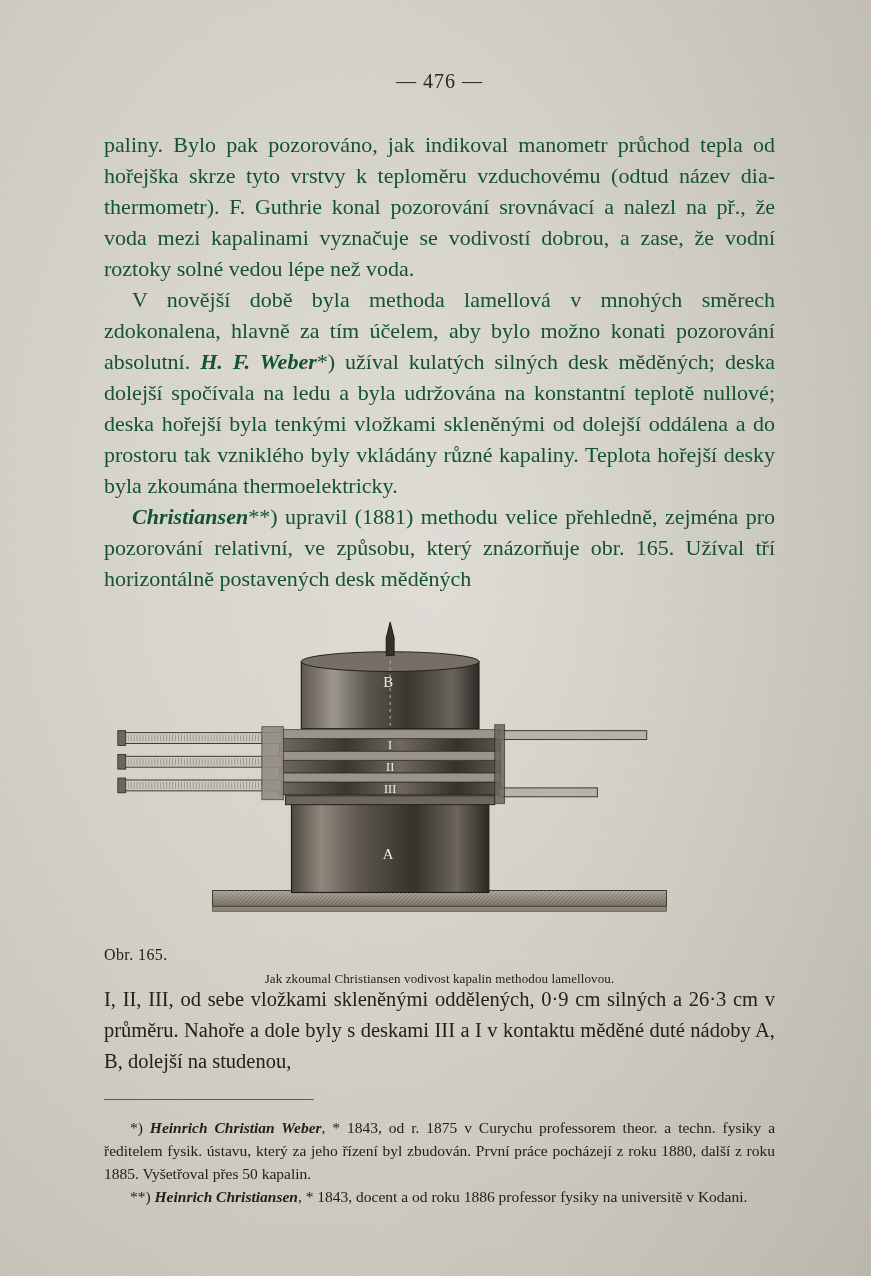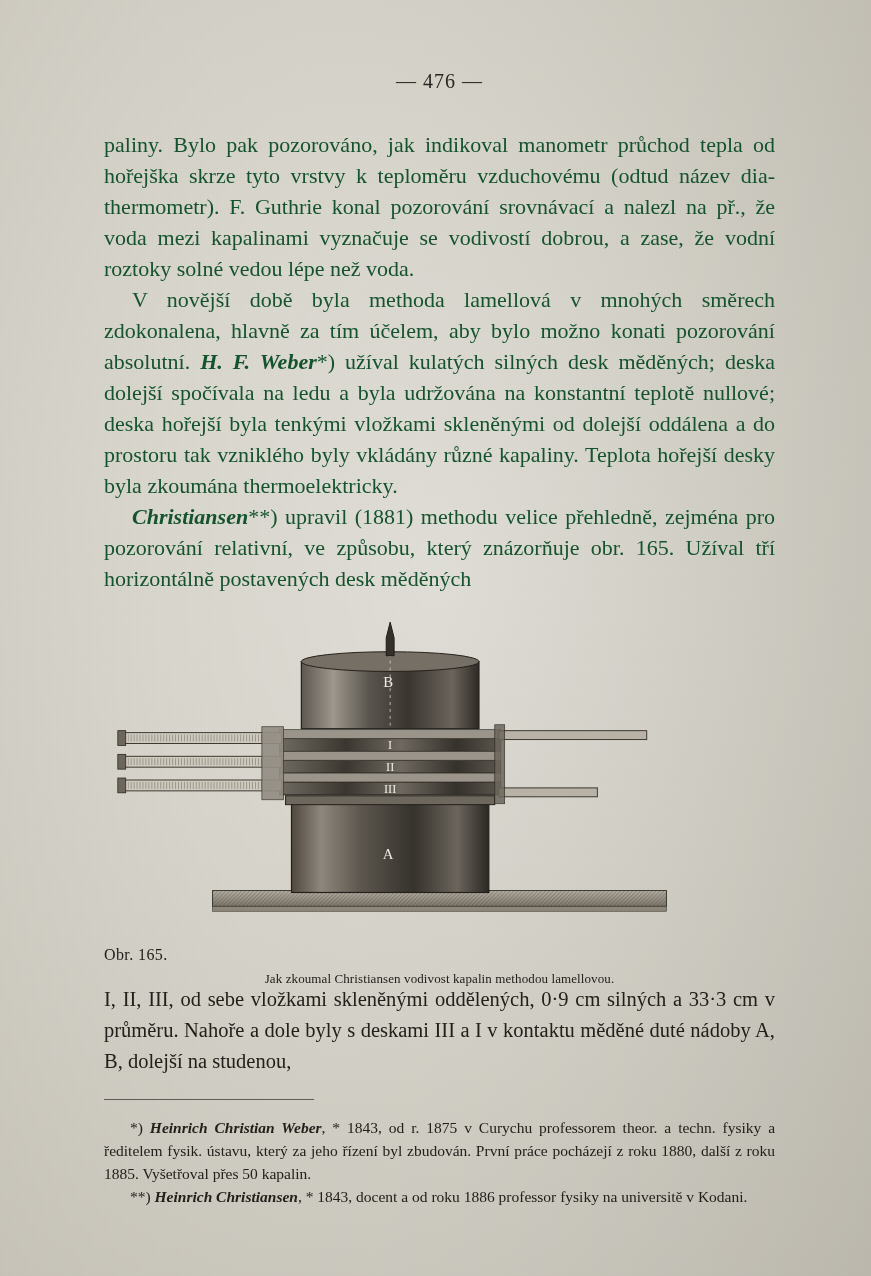--- a/index.html
+++ b/index.html
@@ -248,21 +248,21 @@
             <rect x="396" y="104" width="10" height="80" fill="#6c665d" stroke="#2c2823" stroke-width=".8" opacity=".85"></rect>
           </g>
 
         </svg>
       </div>
       <div class="fig-caption-num">Obr. 165.</div>
       <div class="fig-caption-text">Jak zkoumal Christiansen vodivost kapalin methodou lamellovou.</div>
     </div>
 
     <div class="after-fig">
-      <p>I, II, III, od sebe vložkami skleněnými oddělených, 0·9 cm silných a 33·3 cm v průměru. Nahoře a dole byly s deskami III a I v kontaktu měděné duté nádoby A, B, dolejší na studenou,</p>
+      <p>I, II, III, od sebe vložkami skleněnými oddělených, 0·9 cm silných a 26·3 cm v průměru. Nahoře a dole byly s deskami III a I v kontaktu měděné duté nádoby A, B, dolejší na studenou,</p>
     </div>
 
     <div class="rule"></div>
 
     <div class="footnotes">
       <p>*) <span class="it">Heinrich Christian Weber</span>, * 1843, od r. 1875 v Curychu professorem theor. a techn. fysiky a ředitelem fysik. ústavu, který za jeho řízení byl zbudován. První práce pocházejí z roku 1880, další z roku 1885. Vyšetřoval přes 50 kapalin.</p>
       <p>**) <span class="it">Heinrich Christiansen</span>, * 1843, docent a od roku 1886 professor fysiky na universitě v Kodani.</p>
     </div>
 
   </div>

